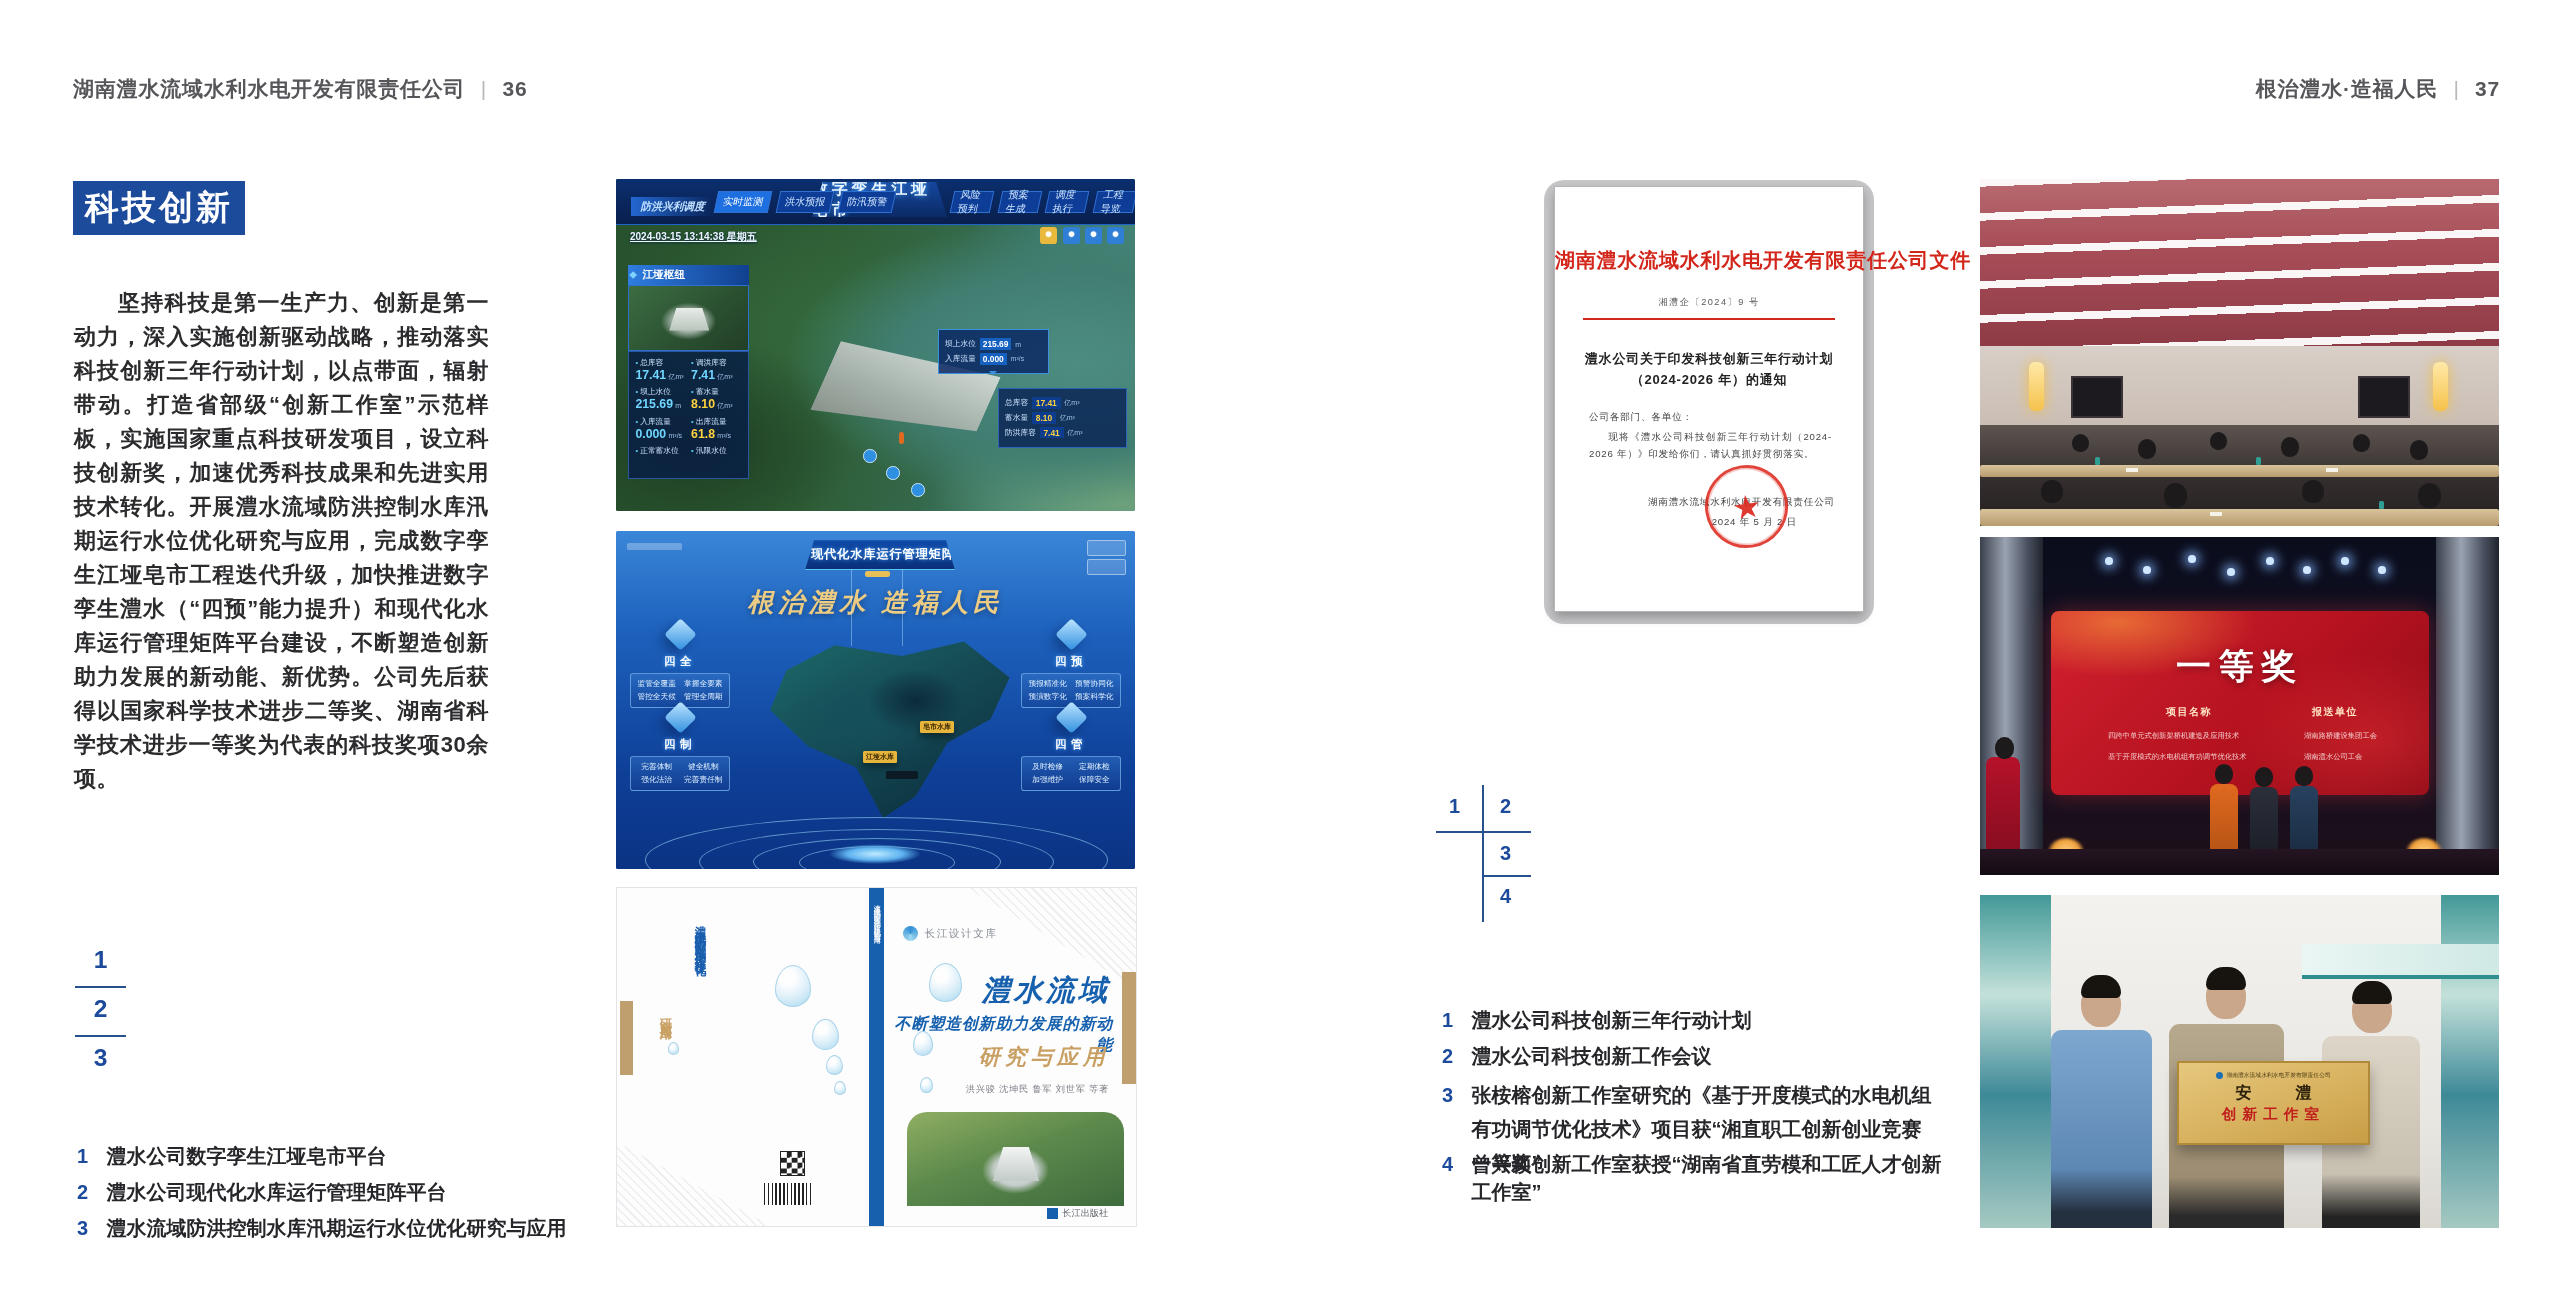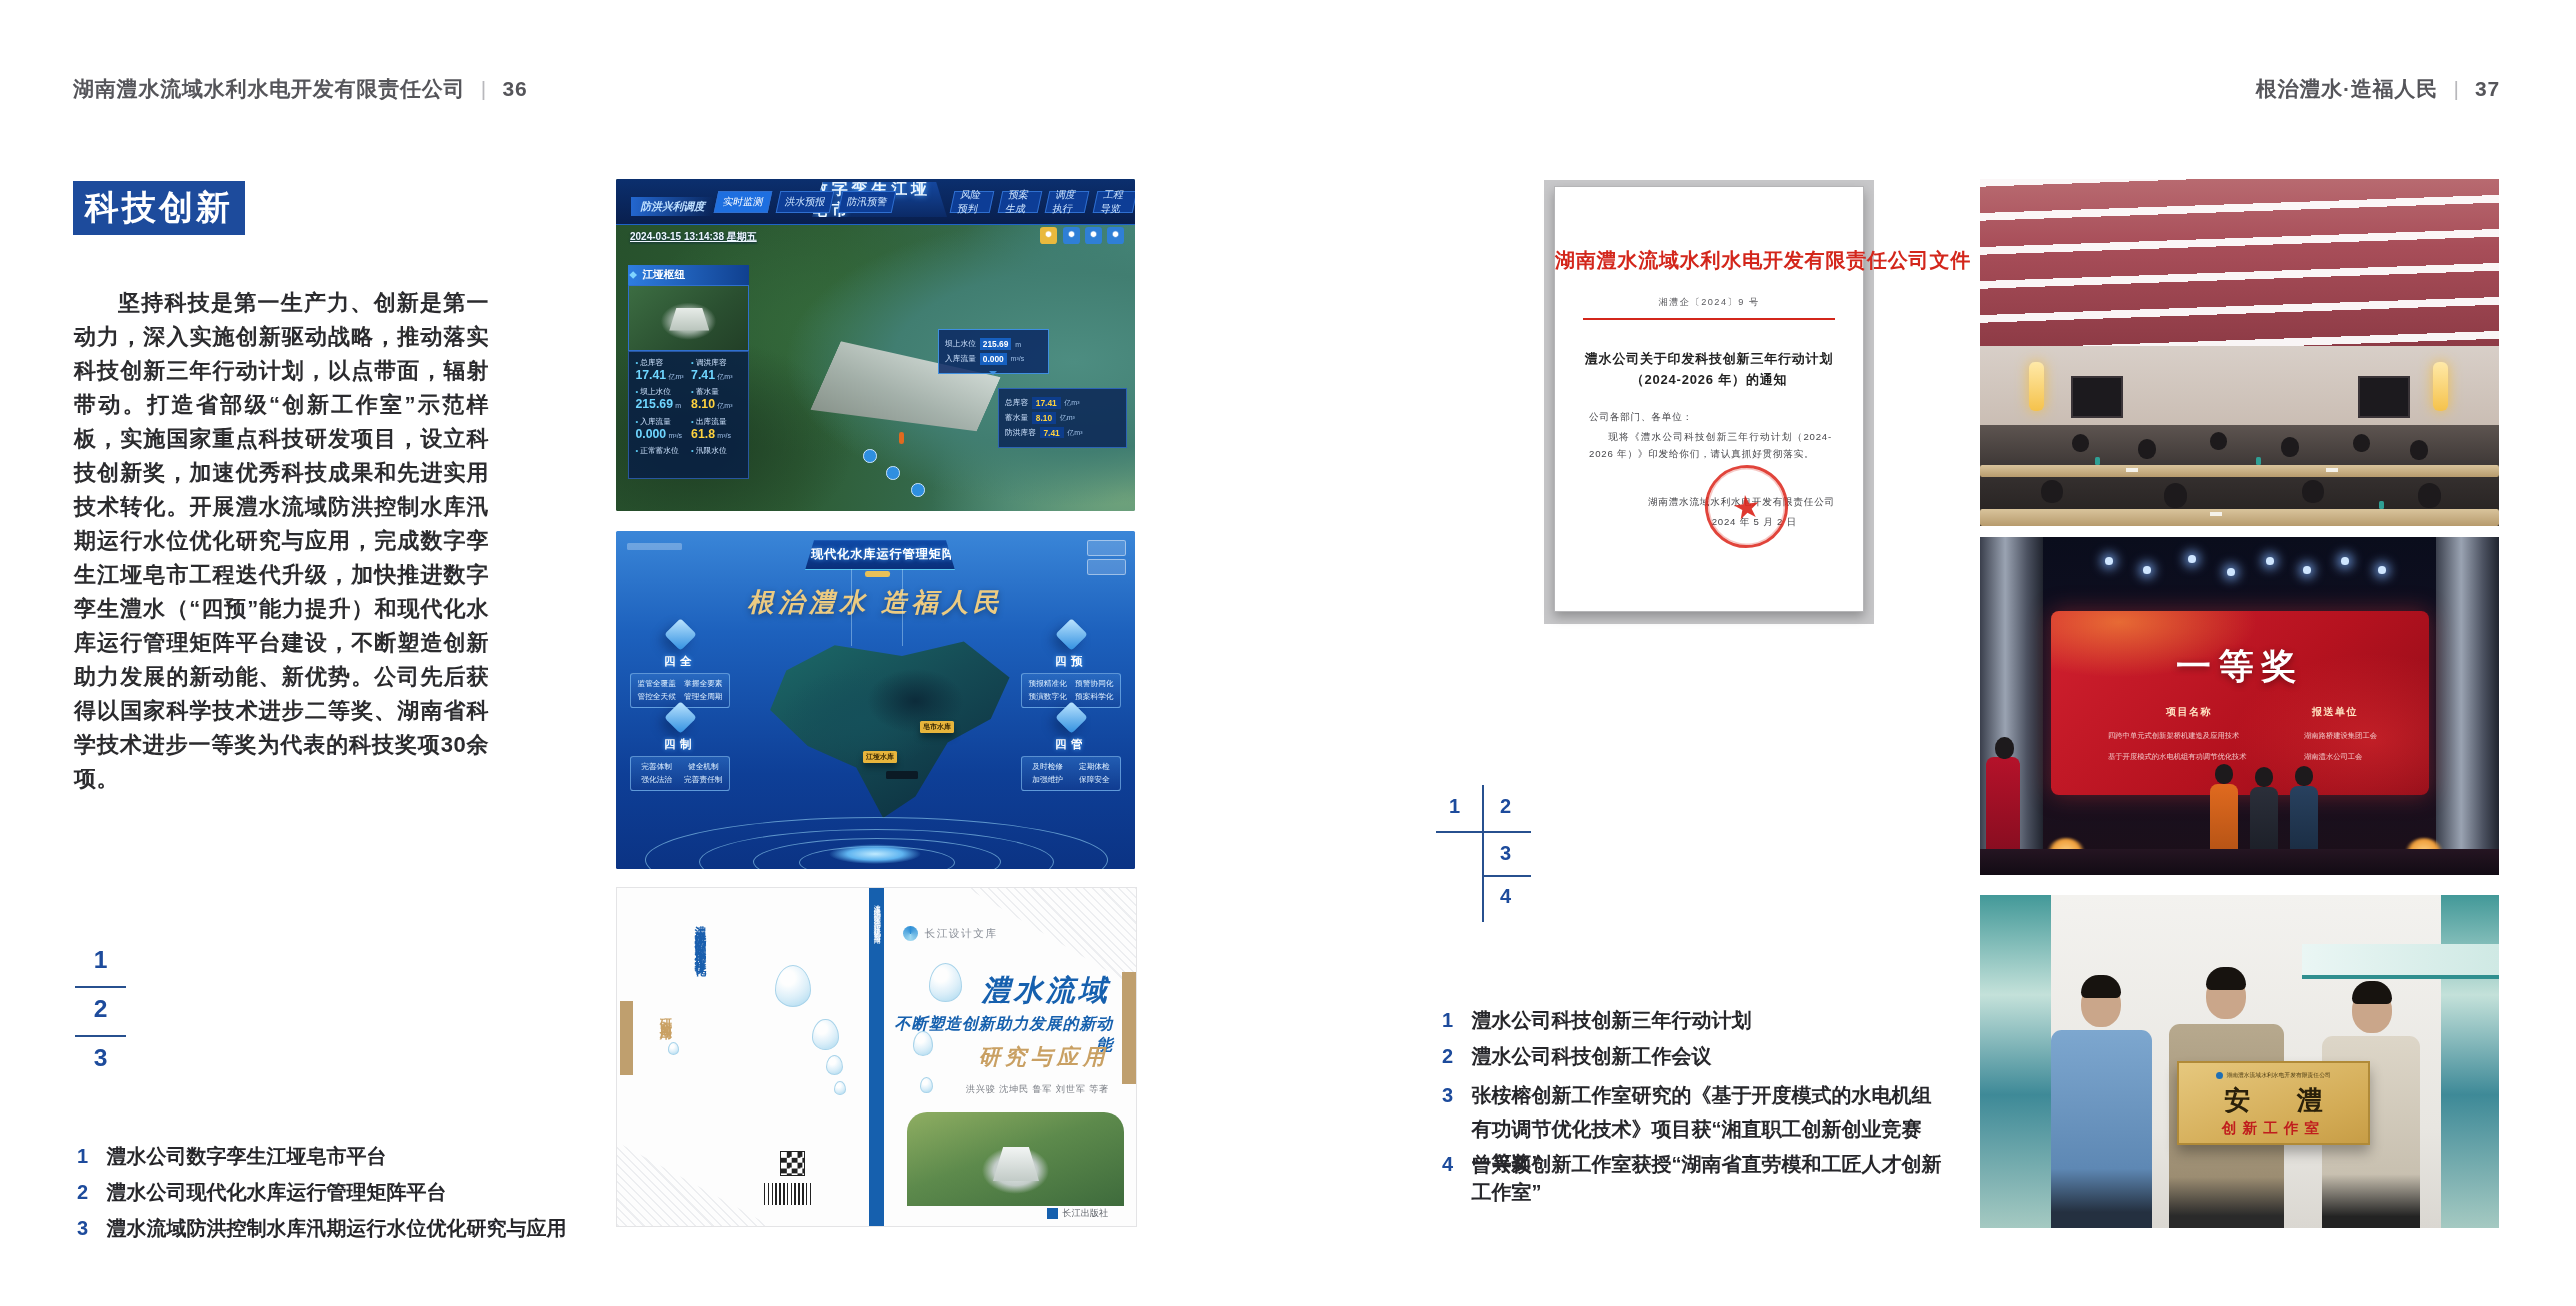--- a/index.html
+++ b/index.html
@@ -233,21 +233,21 @@
   .pl-person{position:absolute;border-radius:10.7px 10.7px 0 0;}
   .pl-head{position:absolute;width:40px;height:46px;border-radius:50% 50% 46% 46%;background:#caa68a;}
   .pl-hair{position:absolute;width:40px;height:23px;border-radius:20px 20px 6.1px 6.1px;background:#17130f;}
   .plaque{left:197px;top:166px;width:189px;height:80px;
       background:linear-gradient(160deg,#e6c87e,#d3ab55 70%,#c79d46);
       border:2.3px solid #b08a38;box-shadow:0 7.7px 12.3px rgba(0,0,0,.3);
       display:flex;flex-direction:column;align-items:center;}
   .plaque .org{display:flex;align-items:center;gap:3.1px;color:#4a3a12;font-size:5.8px;margin-top:7.7px;white-space:nowrap;}
   .plaque .org i{width:7px;height:7px;border-radius:50%;background:#1f6fb4;display:inline-block;}
   .plaque .cal{font-family:"Liberation Serif","DejaVu Serif",serif;color:#2a200a;
-      font-size:26px;font-weight:700;letter-spacing:20px;margin:3.1px 0 0 20px;}
+      font-size:16px;font-weight:700;letter-spacing:20px;margin:3.1px 0 0 20px;}
   .plaque .lab{color:#c01d1d;font-size:14.6px;font-weight:700;letter-spacing:6.1px;margin-top:1.5px;}
 </style>
 </head>
 <body>
 
 <div class="abs" style="left:0;top:0;width:2576px;height:1306px;">
 
   <div class="abs page-header" style="left:73px;top:75px;white-space:nowrap;">
     <span>湖南澧水流域水利水电开发有限责任公司</span><span class="sep">|</span><span>36</span>
   </div>
@@ -475,21 +475,21 @@
       <i></i>
         <span>长江出版社</span>
     </div>
     <div class="abs bk-tan" style="left:505px;top:84px;width:14px;height:112px;"></div>
   </div>
 
   <div class="abs page-header" style="left:2035px;top:75px;width:465px;text-align:right;white-space:nowrap;">
     <span>根治澧水·造福人民</span><span class="sep">|</span><span>37</span>
   </div>
 
-  <div class="abs doc" style="left:1544px;top:180px;width:330px;height:444px;">
+  <div class="abs doc" style="left:1544px;top:180px;width:330px;height:444px;border-radius:20px;">
     <div class="abs doc-paper">
       <div class="abs doc-h ct" style="left:0;right:0;top:60px;">湖南澧水流域水利水电开发有限责任公司文件</div>
       <div class="abs doc-no ct" style="left:0;right:0;top:109px;">湘澧企〔2024〕9 号</div>
       <div class="abs doc-rule" style="left:28px;right:28px;top:131px;"></div>
       <div class="abs doc-t ct" style="left:0;right:0;top:163px;">澧水公司关于印发科技创新三年行动计划</div>
       <div class="abs doc-t ct" style="left:0;right:0;top:184px;">（2024-2026 年）的通知</div>
       <div class="abs doc-b" style="left:34px;top:221px;">公司各部门、各单位：</div>
       <div class="abs doc-b" style="left:34px;right:31px;top:241px;text-indent:2em;text-align:justify;">现将《澧水公司科技创新三年行动计划（2024-2026 年）》印发给你们，请认真抓好贯彻落实。</div>
       <div class="abs doc-sign" style="right:28px;top:309px;">湖南澧水流域水利水电开发有限责任公司</div>
       <div class="abs doc-sign" style="right:66px;top:329px;">2024 年 5 月 2 日</div>

